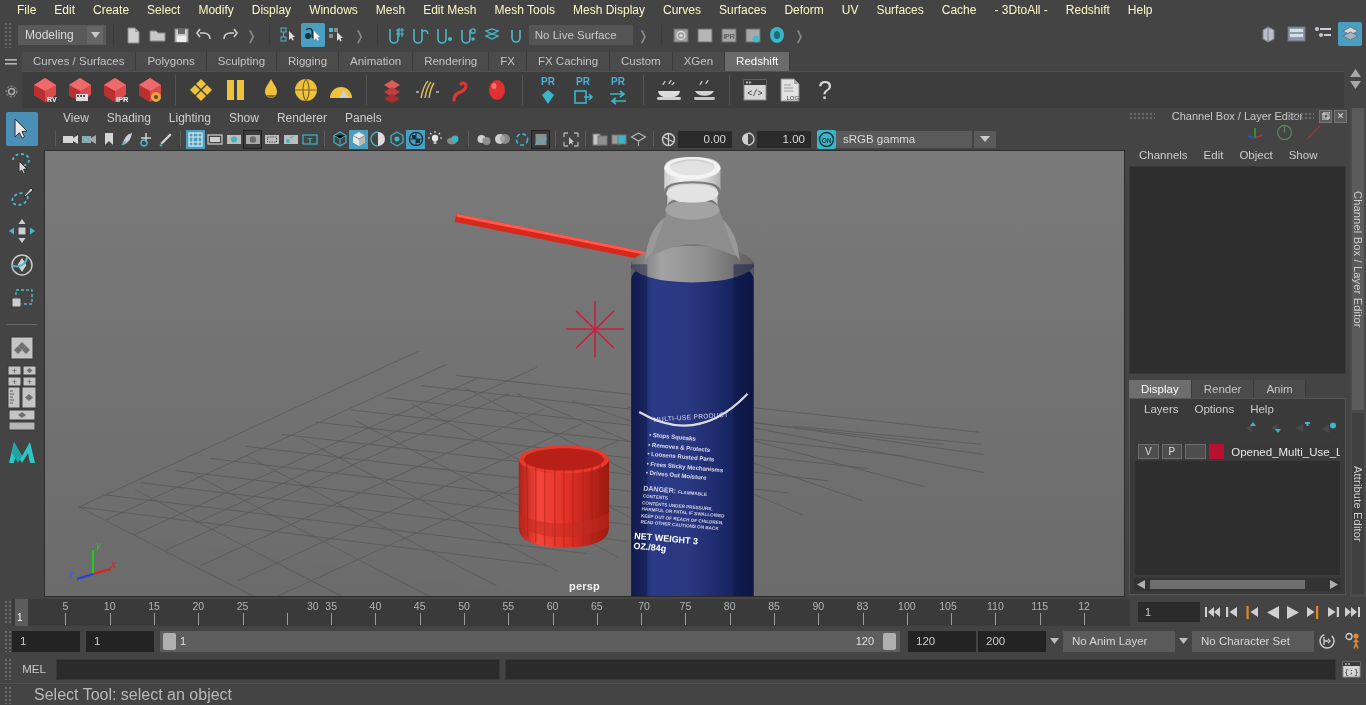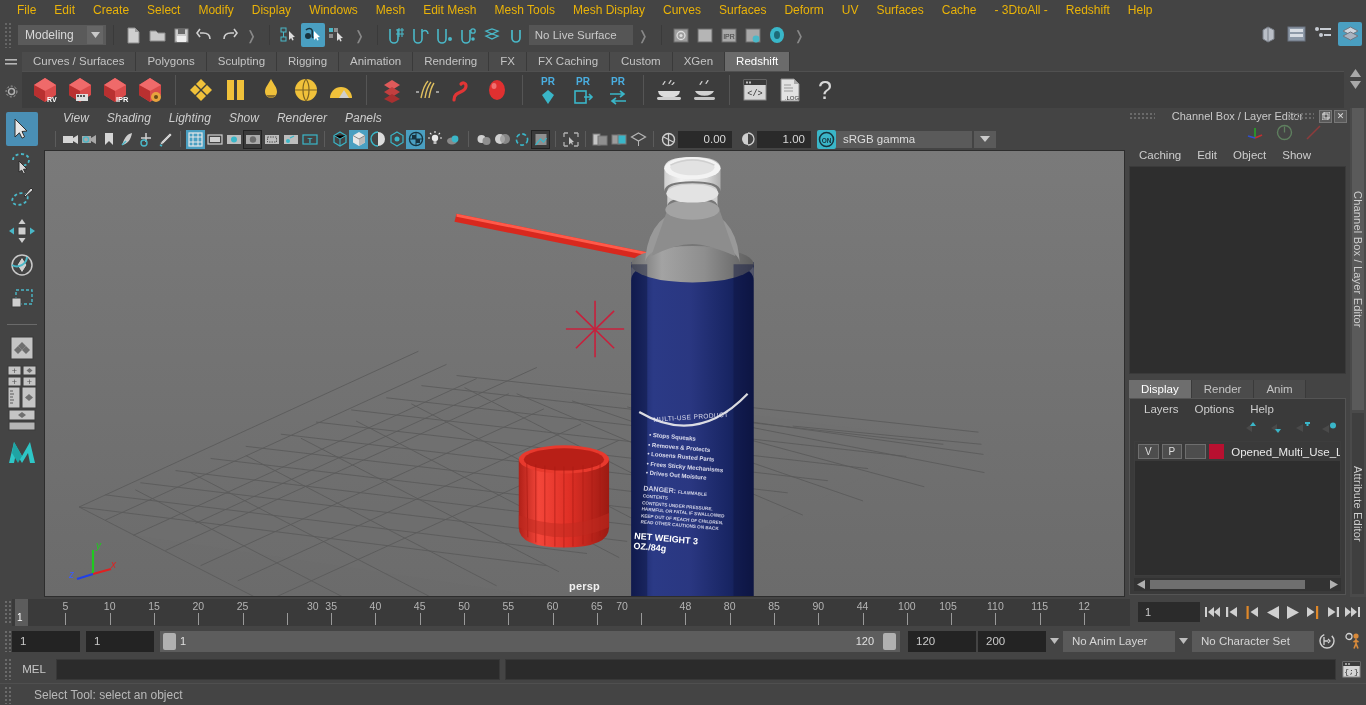--- a/index.html
+++ b/index.html
@@ -6,21 +6,21 @@
   html,body{ width:1366px; height:705px; overflow:hidden; }
   body{
     font-family:"Liberation Sans", sans-serif;
     background:#444444; color:#c8c8c8; font-size:12px;
     -webkit-font-smoothing:antialiased;
   }
   .app{ width:1366px; height:705px; position:relative; display:flex; flex-direction:column; background:#444; }
 
   
   .menubar{ height:20px; background:#444444; display:flex; align-items:center; padding-left:8px; flex:0 0 20px; position:relative; }
-  .menubar .mi{ padding:0 9px; height:20px; line-height:20px; color:#eab308; font-size:12px; white-space:nowrap; cursor:default; }
+  .menubar .mi{ padding:0 9px; height:20px; line-height:20px; color:#fef9c3; font-size:12px; white-space:nowrap; cursor:default; }
 
   
   .statusline{ height:30px; background:#444444; display:flex; align-items:center; flex:0 0 30px; padding-left:4px; position:relative; }
   .dots{ width:8px; height:26px; background:
       radial-gradient(circle, #6d6d6d 1px, transparent 1.2px) 0 0/4px 4px; opacity:.8;}
   .menuset{ width:88px; height:20px; background:#5a5a5a; color:#d8d8d8; font-size:12px;
             display:flex; align-items:center; padding-left:7px; position:relative; margin-left:6px;}
   .menuset .arrow{ position:absolute; right:3px; width:16px; height:18px; background:#666; display:flex; align-items:center; justify-content:center;}
   .sep{ width:1px; height:20px; background:#3a3a3a; margin:0 7px; }
   .sepx{ color:#888; margin:0 5px; font-size:13px; }
@@ -47,21 +47,21 @@
   .body{ flex:1; display:flex; min-height:0; background:#444; }
   .toolbox{ width:44px; background:#444; display:flex; flex-direction:column; align-items:center; padding-top:4px; }
   .tbtn{ width:32px; height:34px; display:flex; align-items:center; justify-content:center; cursor:default; }
   .tbtn.sel{ background:#4a8fb5; border-radius:2px; }
   .tb-line{ width:30px; height:1px; background:#6a6a6a; margin:8px 0 6px;}
   .tb-small{ width:32px; height:22px; display:flex; align-items:center; justify-content:center;}
 
   
   .vpcol{ flex:1; display:flex; flex-direction:column; min-width:0; background:#444; }
   .vp-menubar{ height:20px; background:#444; display:flex; align-items:center; padding-left:10px;}
-  .vp-menubar .vm{ padding:0 9px; font-size:12px; color:#cdcdcd; height:20px; line-height:20px; cursor:default;font-style:italic;}
+  .vp-menubar .vm{ padding:0 9px; font-size:12px; color:#cdcdcd; height:20px; line-height:20px; cursor:default;}
   .vp-toolbar{ height:22px; background:#444; display:flex; align-items:center; padding-left:6px; gap:0px; }
   .vtb{ width:19px; height:19px; display:flex; align-items:center; justify-content:center; cursor:default;}
   .vtb.on{ background:#4a9fc1; }
   .vtb.frame{ border:1px solid #222; background:#3a3a3a;}
   .vsep{ width:1px; height:16px; background:#5c5c5c; margin:0 5px;}
   .numfield{ width:54px; height:17px; background:#2a2a2a; color:#d8d8d8; font-size:11.5px;
              display:flex; align-items:center; justify-content:flex-end; padding-right:6px;}
   .gammafield{ width:136px; height:17px; background:#5a5a5a; color:#dcdcdc; font-size:11.5px;
                display:flex; align-items:center; padding-left:7px;}
   .gammaarrow{ width:22px; height:17px; background:#5a5a5a; display:flex; align-items:center; justify-content:center; margin-left:2px;}
@@ -128,21 +128,21 @@
 
   
   .melrow{ flex:0 0 28px; background:#444; display:flex; align-items:center; padding-left:4px;}
   .mel-lbl{ width:44px; text-align:center; font-size:11.5px; color:#c8c8c8;}
   .mel-in{ flex:0 0 444px; height:21px; background:#2b2b2b; border:1px solid #383838;}
   .mel-out{ flex:1; height:21px; background:#2b2b2b; border:1px solid #383838; margin-left:5px; margin-right:4px;}
   .mel-btn{ width:22px; height:22px; display:flex; align-items:center; justify-content:center; margin-right:4px;}
 
   .statusbar{ flex:0 0 22px; background:#444; display:flex; align-items:center; padding-left:4px;
               border-top:1px solid #4f4f4f;}
-  .sb-text{ font-size:12px; color:#b9b9b9; padding-left:22px;}
+  .sb-text{ font-size:16px; color:#b9b9b9; padding-left:22px;}
   .vdots{ width:8px; height:100%; background: radial-gradient(circle,#6a6a6a 1px,transparent 1.2px) 0 0/4px 4px;}
 </style>
 </head>
 <body>
 
 <div class="app">
 
   <div class="menubar">
     <div class="mi">File</div>
     <div class="mi">Edit</div>
@@ -1063,21 +1063,21 @@
               </svg>
           </div>
           <div>
             <svg width="17" height="17" viewBox="0 0 17 17">
                 <path d="M2 15 L15 2" stroke="#8c3c3c" stroke-width="1.6"></path>
               </svg>
           </div>
         </div>
 
         <div class="rp-menus">
-          <div class="rm">Caching</div>
+          <div class="rm">Channels</div>
           <div class="rm">Edit</div>
           <div class="rm">Object</div>
           <div class="rm">Show</div>
         </div>
 
         <div class="cbox"></div>
 
         <div class="le-tabs">
           <div class="le-tab active">Display</div>
           <div class="le-tab">Render</div>
@@ -1170,31 +1170,31 @@
         <div class="tl-num" style="left: 407.714px;">45</div>
         <div class="tl-tick" style="left: 452px;"></div>
         <div class="tl-num" style="left: 452px;">50</div>
         <div class="tl-tick" style="left: 496.286px;"></div>
         <div class="tl-num" style="left: 496.286px;">55</div>
         <div class="tl-tick" style="left: 540.571px;"></div>
         <div class="tl-num" style="left: 540.571px;">60</div>
         <div class="tl-tick" style="left: 584.857px;"></div>
         <div class="tl-num" style="left: 584.857px;">65</div>
         <div class="tl-tick" style="left: 629.143px;"></div>
-        <div class="tl-num" style="left: 610px;">70</div>
+        <div class="tl-num" style="left: 632px;">70</div>
         <div class="tl-tick" style="left: 673.429px;"></div>
-        <div class="tl-num" style="left: 673.429px;">48</div>
+        <div class="tl-num" style="left: 673.429px;">75</div>
         <div class="tl-tick" style="left: 717.714px;"></div>
         <div class="tl-num" style="left: 717.714px; text-align: center;">80</div>
         <div class="tl-tick" style="left: 762px;"></div>
         <div class="tl-num" style="left: 762px;">85</div>
         <div class="tl-tick" style="left: 806.286px;"></div>
         <div class="tl-num" style="left: 806.286px;">90</div>
         <div class="tl-tick" style="left: 850.571px;"></div>
-        <div class="tl-num" style="left: 850.571px;">44</div>
+        <div class="tl-num" style="left: 850.571px;">83</div>
         <div class="tl-tick" style="left: 894.857px;"></div>
         <div class="tl-num" style="left: 894.857px;">100</div>
         <div class="tl-tick" style="left: 939.143px;"></div>
         <div class="tl-num" style="left: 936px;">105</div>
         <div class="tl-tick" style="left: 983.429px;"></div>
         <div class="tl-num" style="left: 983.429px;">110</div>
         <div class="tl-tick" style="left: 1027.71px;"></div>
         <div class="tl-num" style="left: 1027.71px;">115</div>
         <div class="tl-tick" style="left: 1072px;"></div>
         <div class="tl-num" style="left: 1072px;">12</div>

